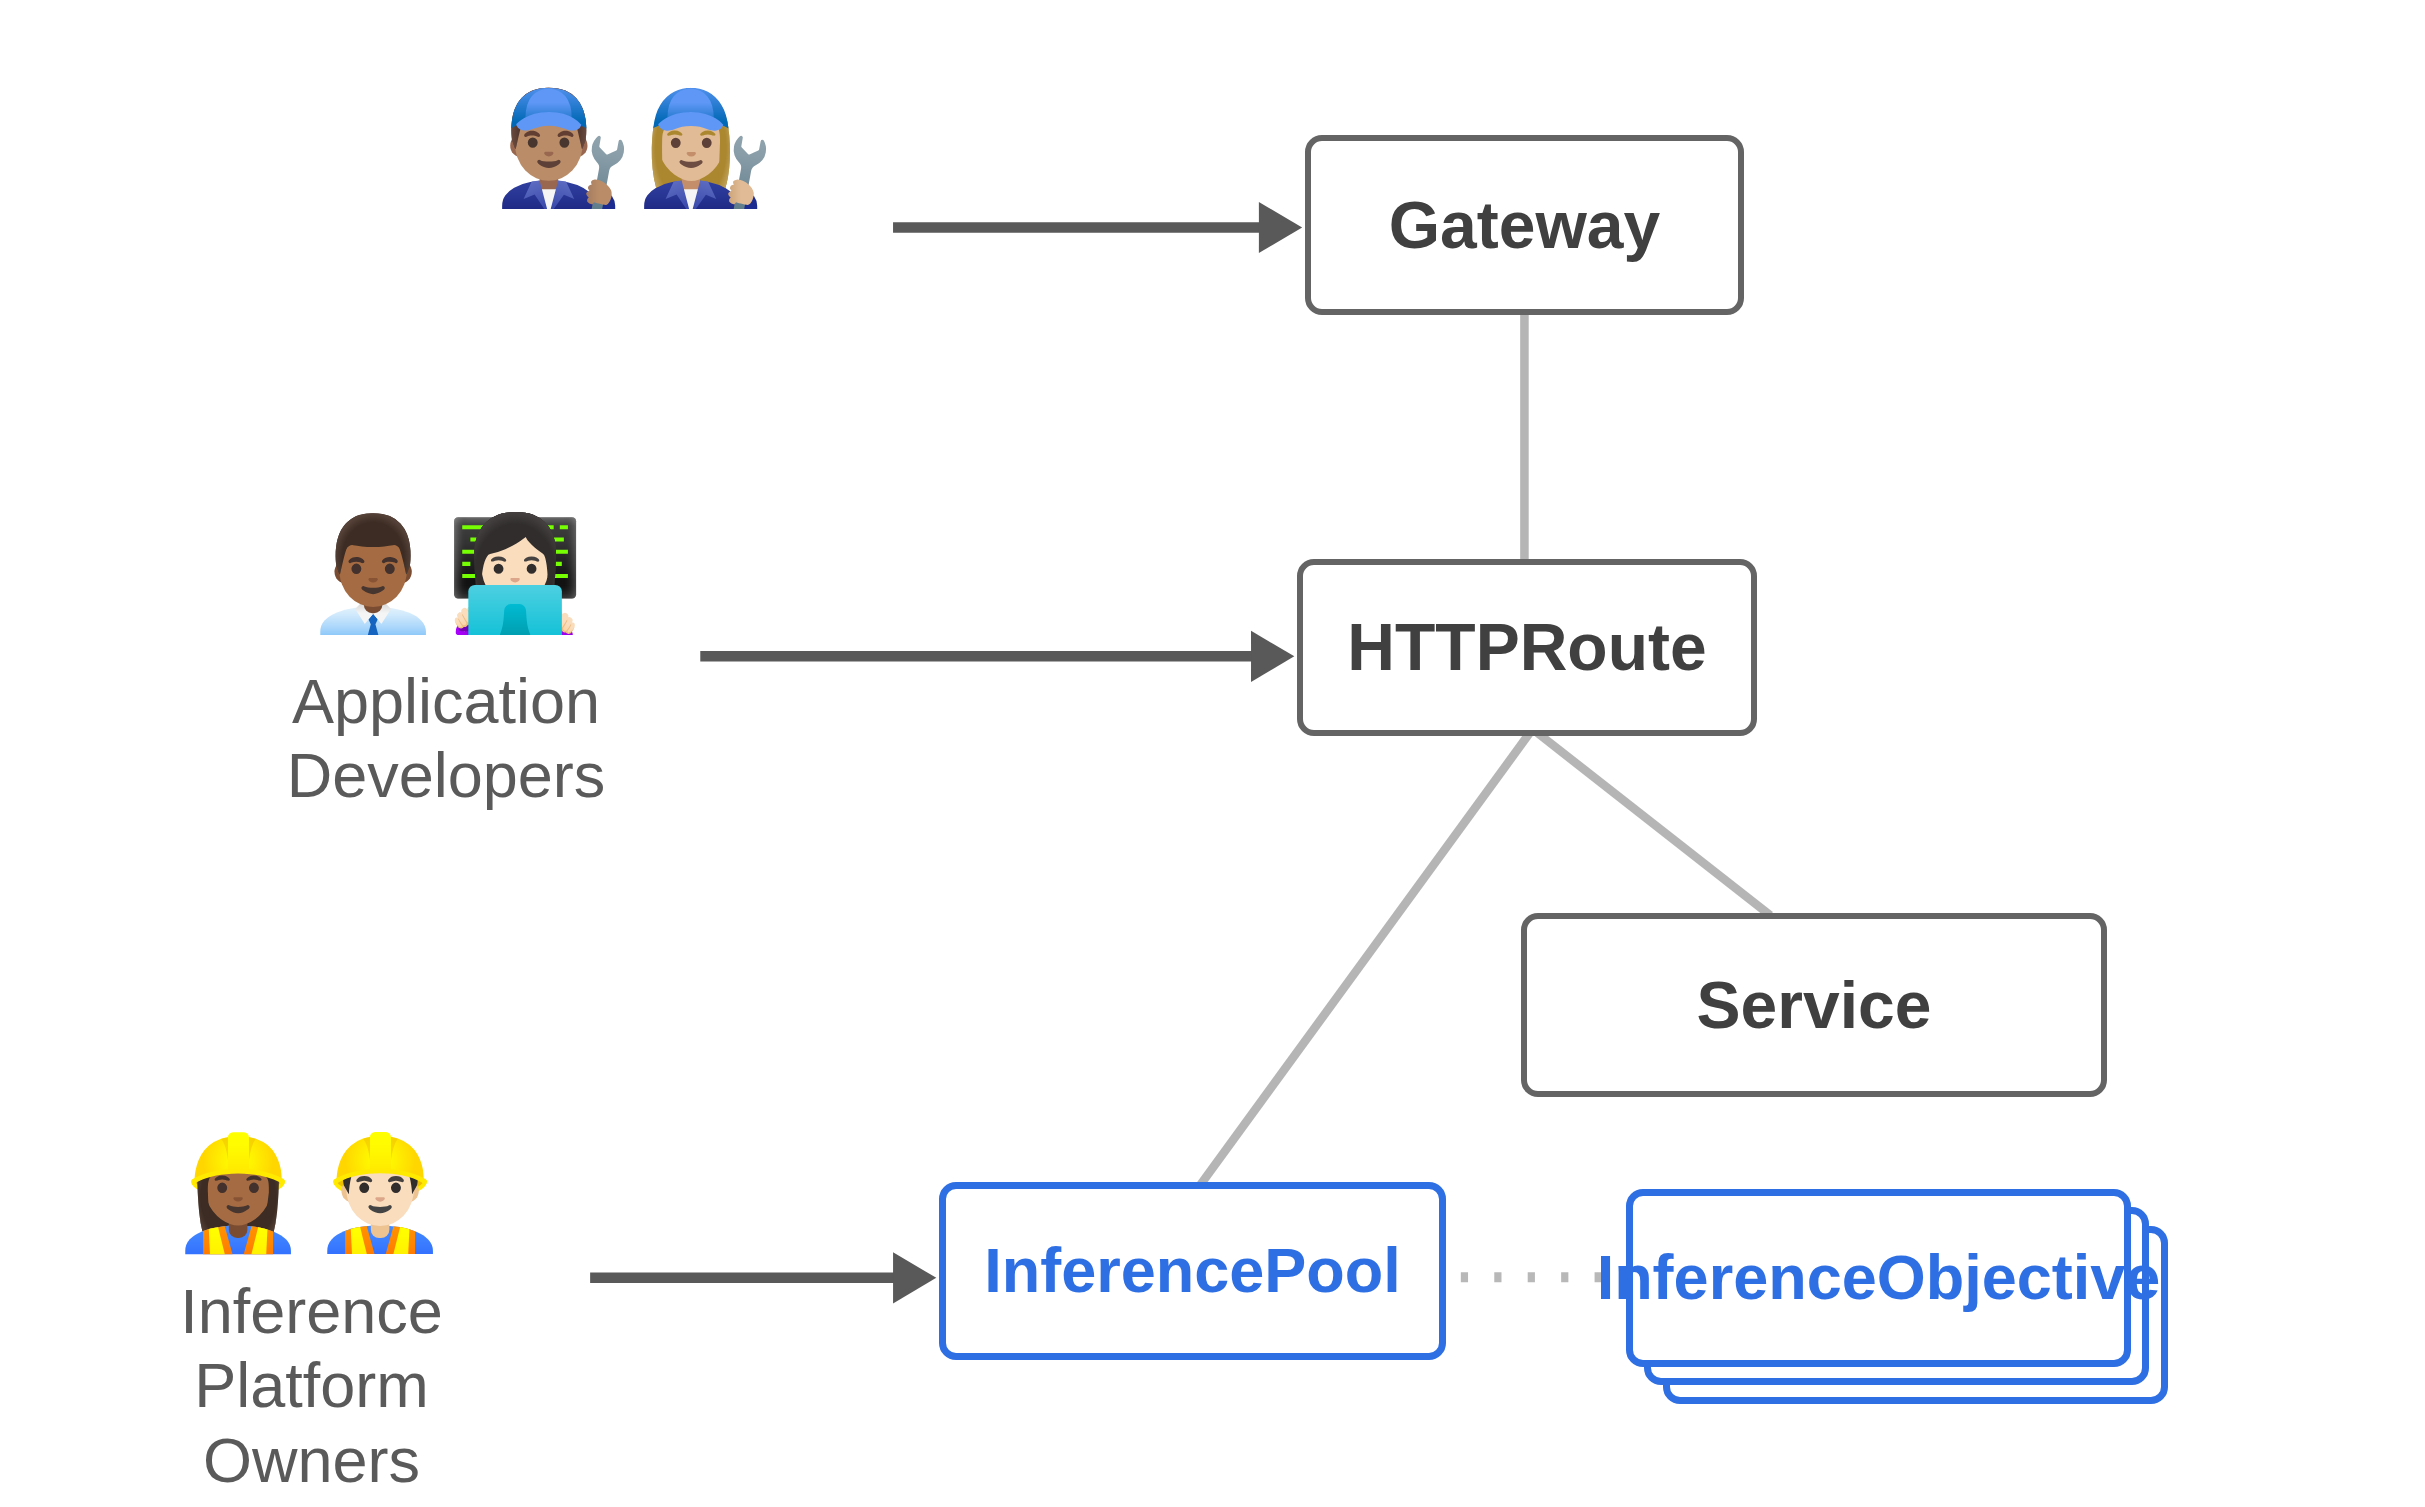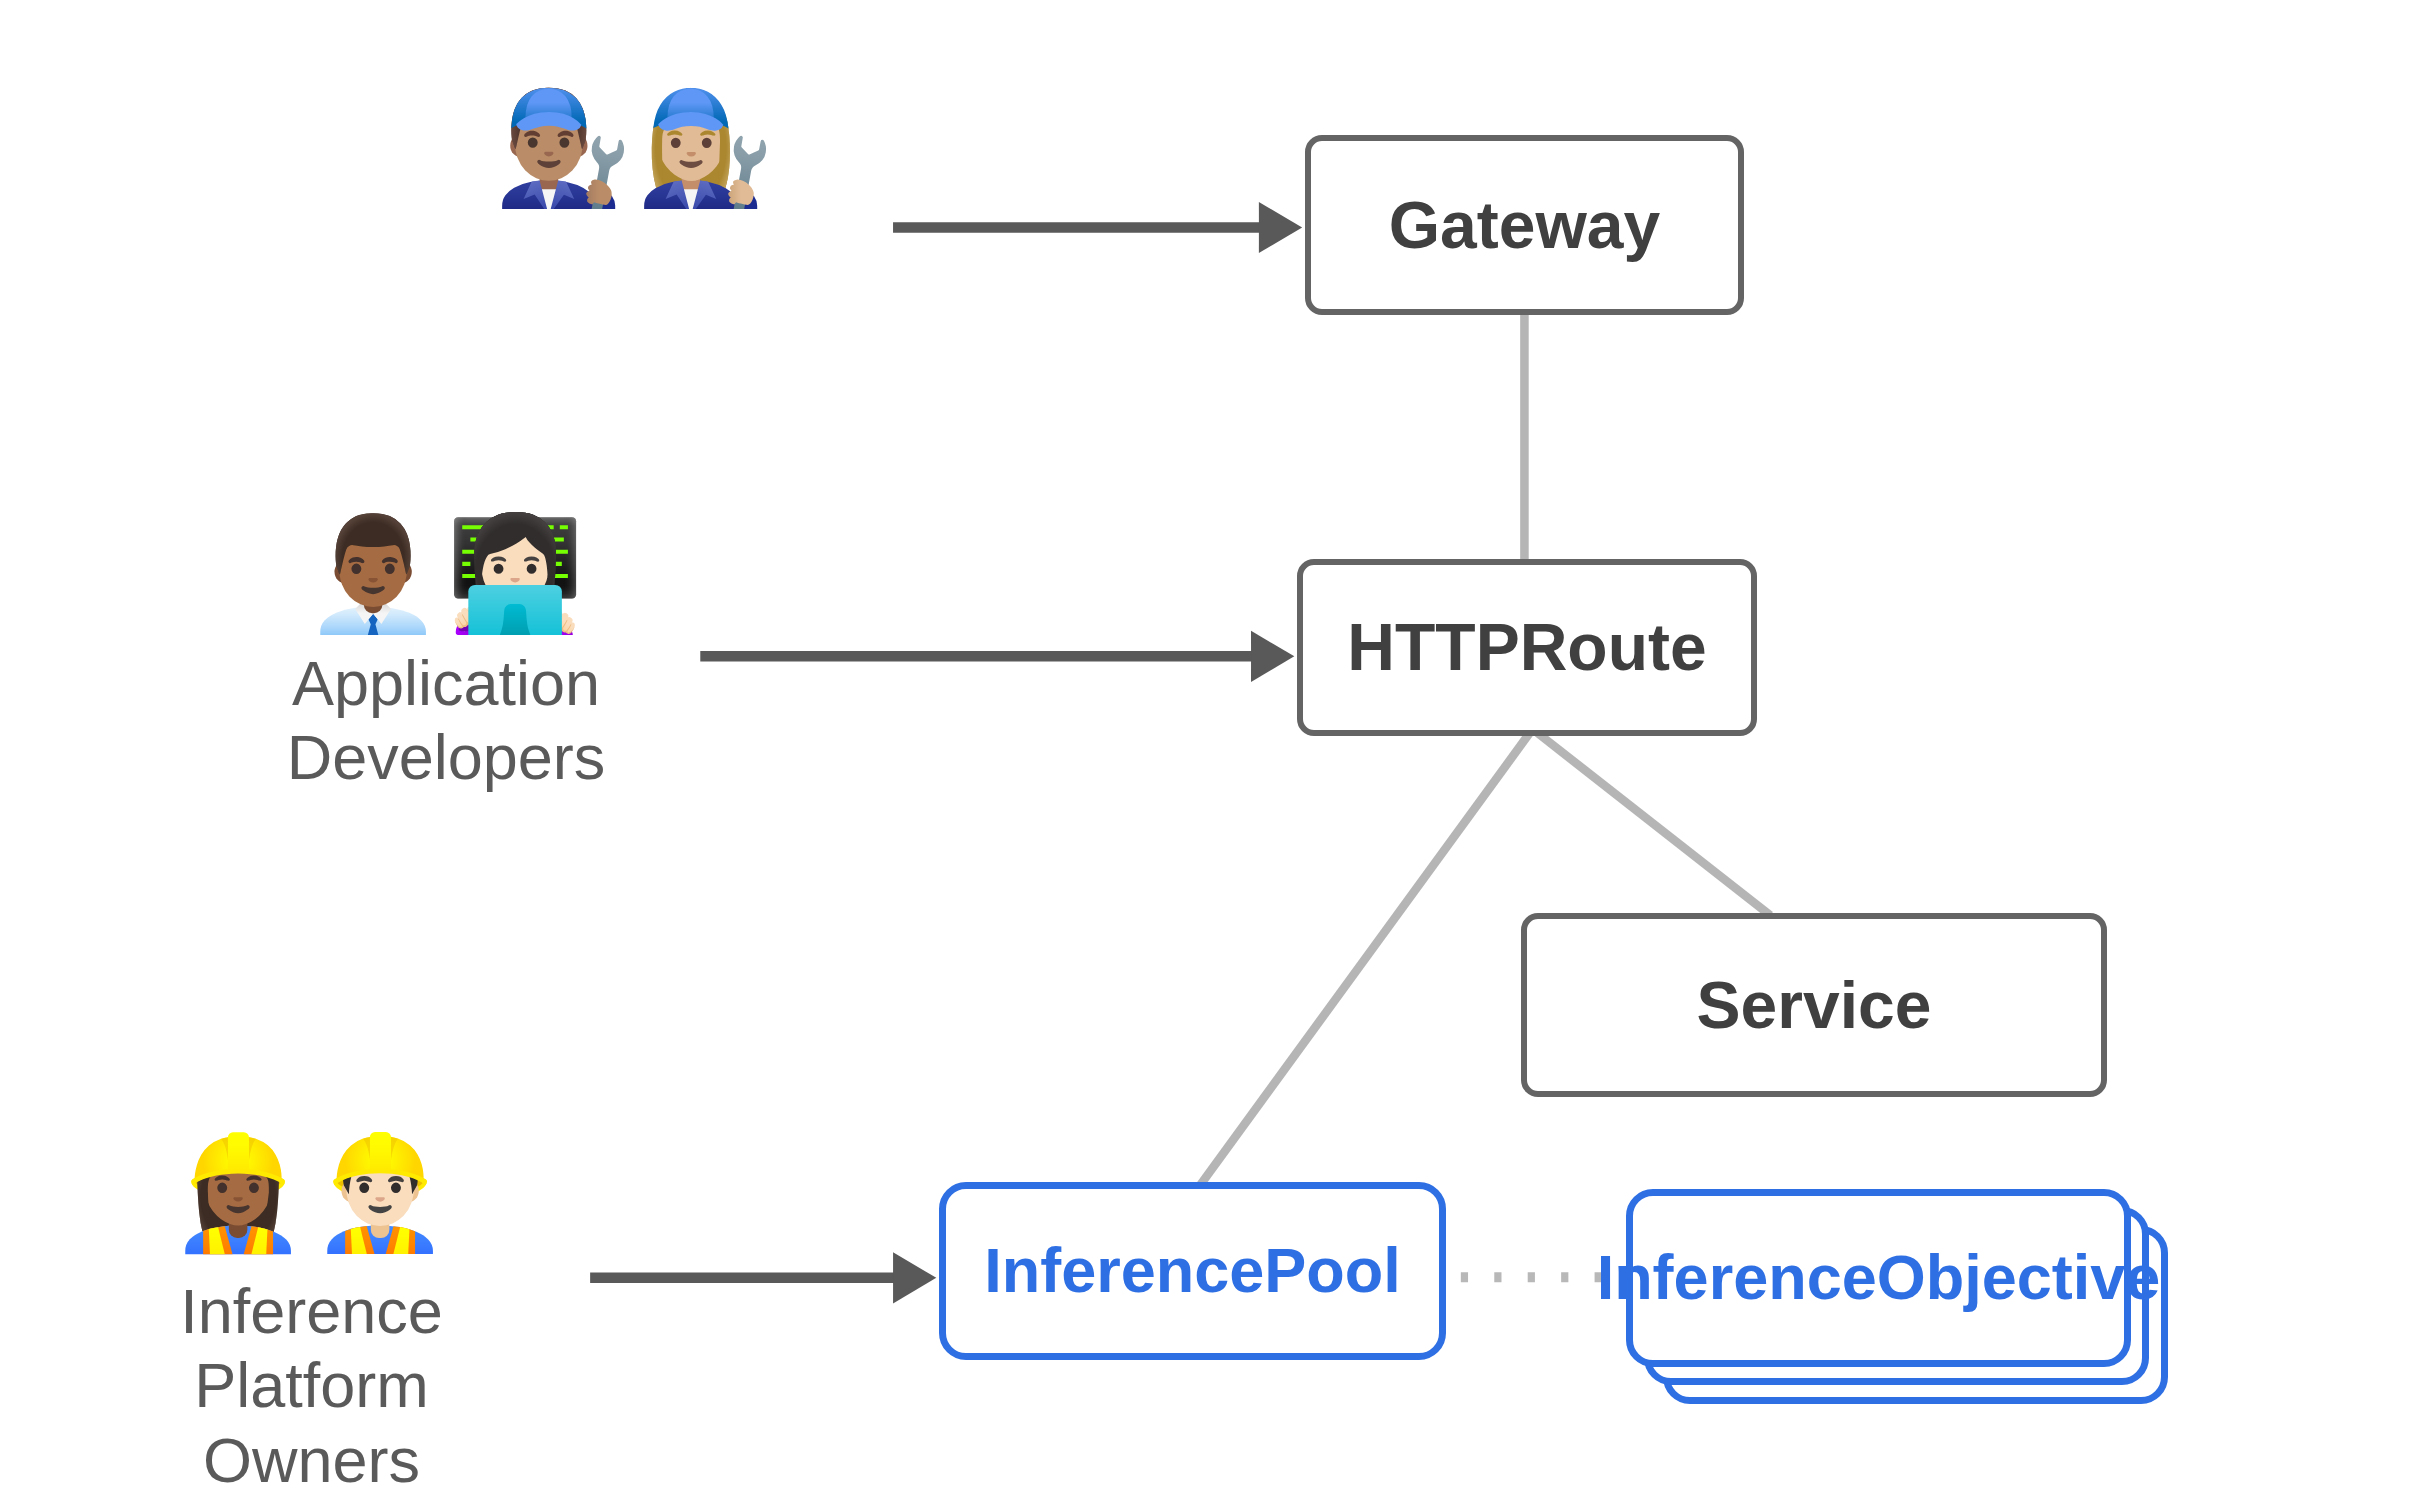--- a/index.html
+++ b/index.html
@@ -30,21 +30,21 @@
   }
   .node-gray {
     border-width: 6.6px;
     border-color: #646464;
     border-radius: 17px;
     color: #404040;
   }
   .node-blue {
     border-width: 7.2px;
     border-color: #2E6FE4;
-    border-radius: 27px;
+    border-radius: 17px;
     color: #2E6FE4;
   }
   .node-label {
     font-weight: bold;
     letter-spacing: 0px;
     line-height: 1.1;
     white-space: nowrap;
   }
 
   
@@ -108,21 +108,21 @@
       <polygon points="1428,1949 1362,1910 1362,1988" fill="#595959"></polygon>
     </g>
   </svg>
 
   <div class="actor" style="left:485px; top:92px; width:302px;">
     <div class="actor-emojis" style="font-size:111px;">👨🏽‍🔧👩🏼‍🔧</div>
   </div>
 
   <div class="actor" style="left:282px; top:518px; width:328px;">
     <div class="actor-emojis" style="font-size:111px;">👨🏾‍💼👩🏻‍💻</div>
-    <div class="actor-caption" style="font-size:63px; margin-top:17px;">Application
+    <div class="actor-caption" style="font-size:63px; margin-top:35px;">Application
 Developers</div>
   </div>
 
   <div class="actor" style="left:92px; top:1137px; width:439px;">
     <div class="actor-emojis" style="font-size:111px;">👷🏾‍♀️👷🏻‍♂️</div>
     <div class="actor-caption" style="font-size:63px; margin-top:26px;">Inference
 Platform Owners</div>
   </div>
 
   <div class="node node-gray" style="left:1297px; top:559px; width:460px; height:177px;">

